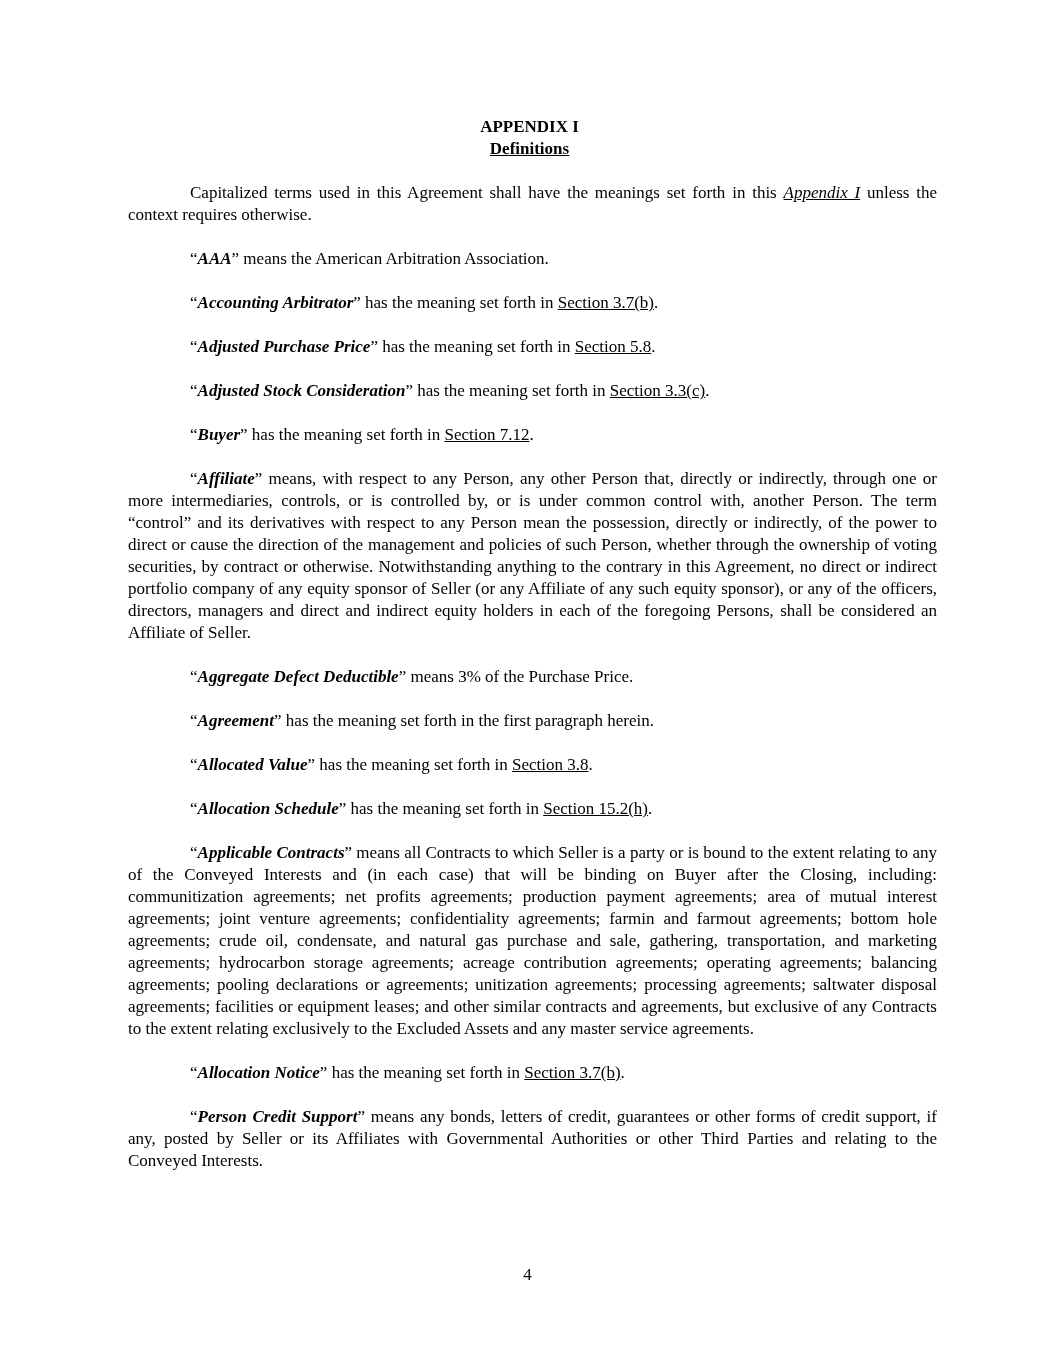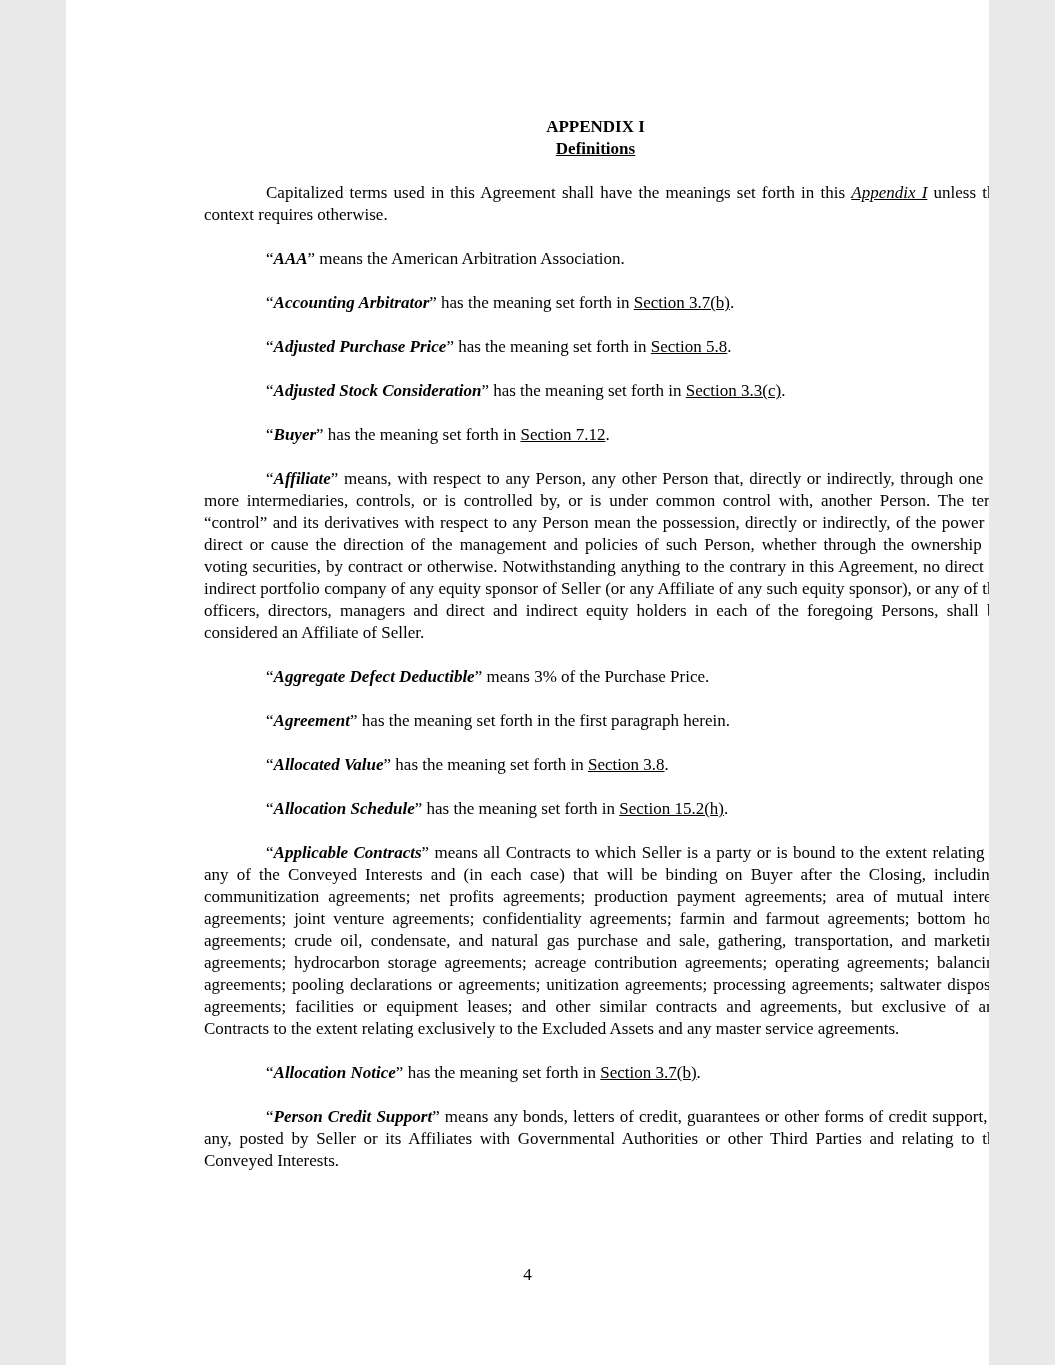--- a/index.html
+++ b/index.html
@@ -2,21 +2,21 @@
 <html><head>
 <meta charset="utf-8">
 <style>
   html, body {
     margin: 0;
     padding: 0;
     background: #e9e9e9;
   }
   .page {
     position: relative;
-    width: 923px;
+    width: 1055px;
     height: 1365px;
     margin: 0 auto;
     background: #ffffff;
     font-family: "Liberation Serif", "DejaVu Serif", serif;
     font-size: 17px;
     line-height: 22px;
     color: #000000;
     overflow: hidden;
   }
   .content {
@@ -27,21 +27,21 @@
   }
   .heading {
     text-align: center;
     font-weight: bold;
     margin: 0;
   }
   .heading-underline {
     text-decoration: underline;
   }
   p.para {
-    margin: 22px 0 0 16px;
+    margin: 22px 0 0 6px;
     text-align: justify;
     text-indent: 62px;
   }
   .seg-bi { font-weight: bold; font-style: italic; }
   .seg-u  { text-decoration: underline; }
   .seg-iu { font-style: italic; text-decoration: underline; }
   .page-number {
     position: absolute;
     top: 1264px;
     left: 0;

